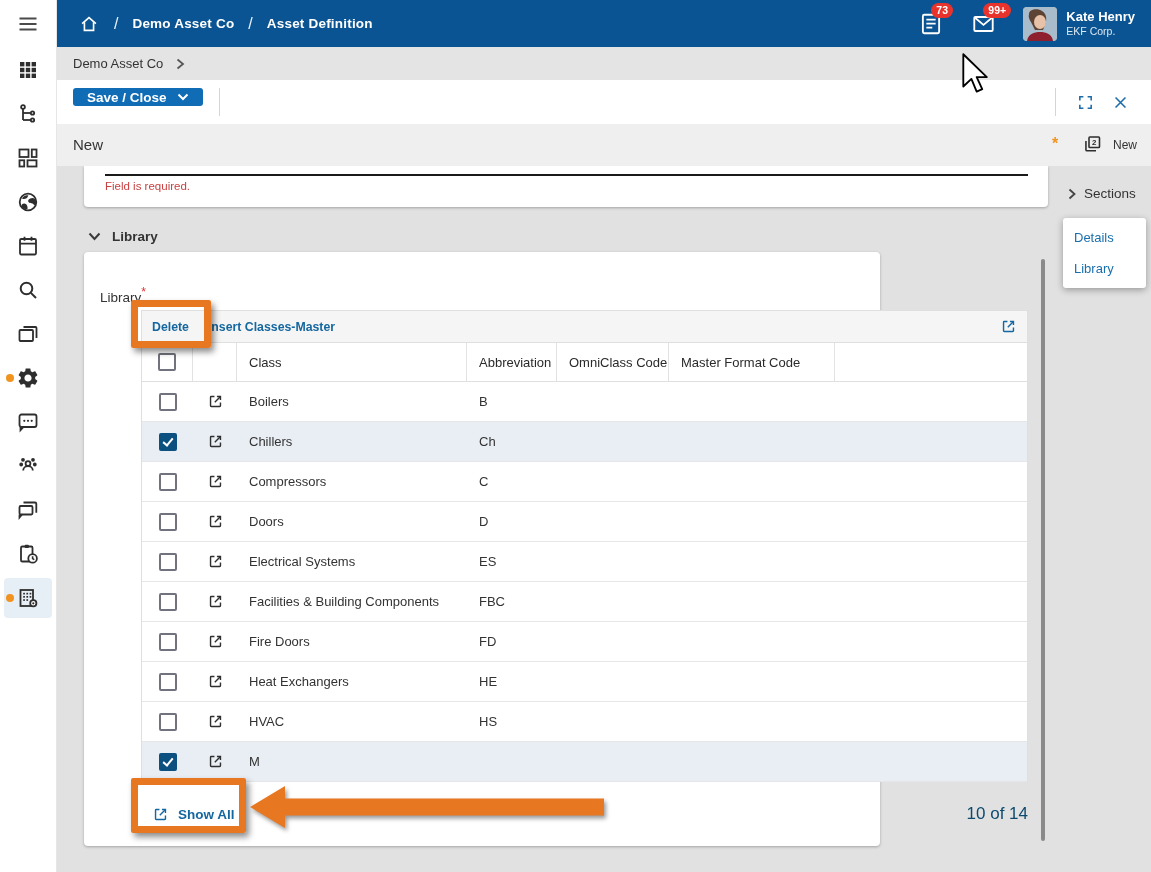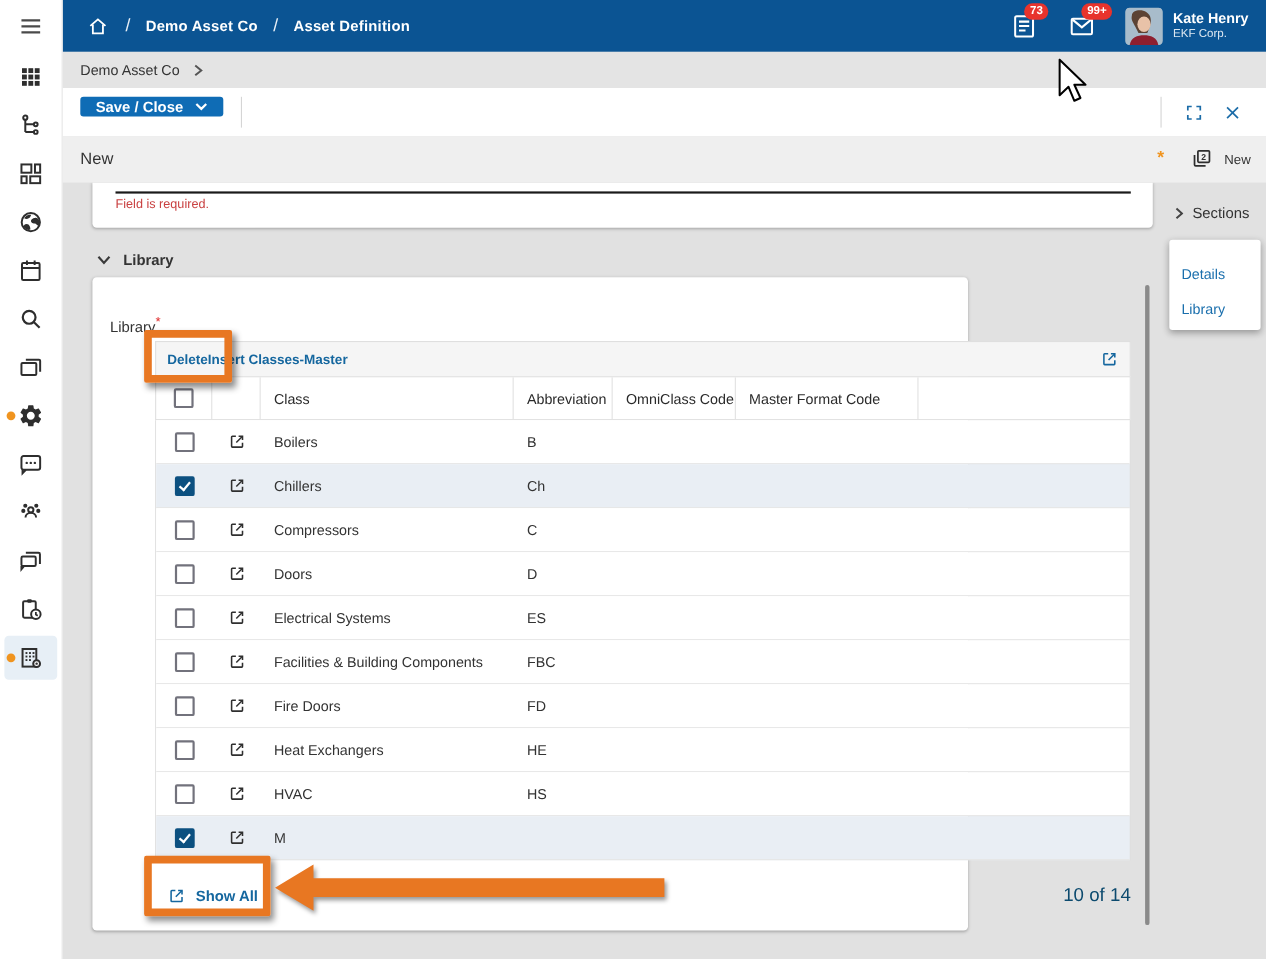--- a/index.html
+++ b/index.html
@@ -56,21 +56,21 @@
 
   .section-head{position:absolute;left:88px;top:229px;display:flex;align-items:center;gap:11px;z-index:3}
   .section-head .txt{font-size:13.5px;font-weight:bold;color:#333}
 
   .card-library{left:84px;top:252px;width:796px;height:594px;border-radius:4px}
   .fieldlabel{position:absolute;left:16px;top:33px;font-size:13.5px;color:#333}
   .fieldlabel sup{color:#E03030;font-size:12px}
 
   
   .grid{position:absolute;left:57px;top:58px;width:887px}
-  .gtoolbar{height:32px;background:#F5F5F5;border:1px solid #DFDFDF;border-bottom:none;display:flex;align-items:center;padding:0 10px;box-sizing:border-box}
+  .gtoolbar{height:32px;background:#F5F5F5;border:1px solid #DFDFDF;border-bottom:none;display:flex;align-items:center;padding:0 10px;gap:19px;box-sizing:border-box}
   .glink{color:#15679F;font-size:12.3px;font-weight:bold;cursor:pointer;white-space:nowrap}
   .spacer{flex:1}
   .openicon{width:17px;height:17px}
   .blue{color:#15679F}.dark{color:#2F2F2F}
 
   .ghead{display:flex;height:40px;background:#fff;border:1px solid #DFDFDF;box-sizing:border-box;align-items:stretch}
   .th{display:flex;align-items:center;border-right:1px solid #E2E2E2;font-size:13px;color:#2A2A2A;padding-left:12px;box-sizing:border-box}
   .gbody{border-left:1px solid #DFDFDF;border-right:1px solid #DFDFDF}
   .trow{display:flex;height:40px;border-bottom:1px solid #E6E6E6;align-items:stretch;background:#fff;box-sizing:border-box}
   .trow.selected{background:#E9EEF4}
@@ -92,21 +92,21 @@
   .showall{display:flex;align-items:center;gap:9px;margin-left:11px;color:#15679F;font-size:13.5px;font-weight:bold;cursor:pointer}
   .gcount{margin-left:auto;font-size:17px;color:#0c4a6e}
 
   .vscrollbar{position:absolute;left:1041px;top:259px;width:4px;height:582px;background:#8A8A8A;border-radius:2px;z-index:3}
 
   
   .sections-head{position:absolute;left:1068px;top:186px;display:flex;align-items:center;gap:8px;z-index:4}
   .sections-head .txt{font-size:13.5px;color:#333}
   .sections-panel{position:absolute;left:1063px;top:218px;width:72px;background:#fff;border-radius:3px;
                   box-shadow:0 2px 7px rgba(0,0,0,.33);padding:10px 0 12px 11px;z-index:10}
-  .sec-item{font-size:13px;color:#1A6FAD;cursor:pointer;margin-top:14px}
+  .sec-item{font-size:13px;color:#1A6FAD;cursor:pointer;margin-top:2px}
   .sec-item + .sec-item{margin-top:16px}
 
   
   .ann-box{position:absolute;border:7px solid #E87722;border-radius:2px;box-sizing:border-box;
            box-shadow:3px 4px 6px rgba(0,0,0,.45);z-index:20}
   .ann-box1{left:131px;top:300px;width:80px;height:48px}
   .ann-box2{left:131px;top:778px;width:115px;height:55px}
   .ann-arrow{position:absolute;left:247px;top:783px;z-index:20;filter:drop-shadow(2px 3px 2px rgba(0,0,0,.4))}
   .cursor{position:absolute;left:961px;top:53px;z-index:50}
 </style>

